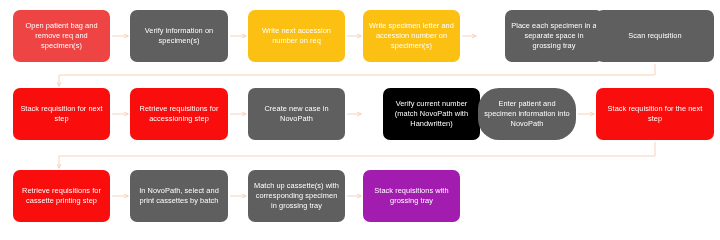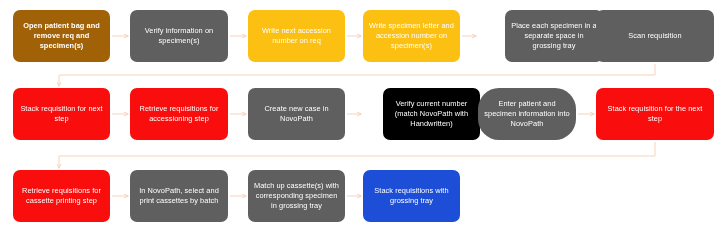--- a/index.html
+++ b/index.html
@@ -72,21 +72,21 @@
         <path d="M347,114 L361,114" fill="none" stroke="#f6d3bd" stroke-width="1" marker-end="url(#arrowhead)"></path>
         <path d="M462,114 L476,114" fill="none" stroke="#f6d3bd" stroke-width="1" marker-end="url(#arrowhead)"></path>
         <path d="M578,114 L594,114" fill="none" stroke="#f6d3bd" stroke-width="1" marker-end="url(#arrowhead)"></path>
         <path d="M655,142 L655,156 L59,156 L59,168" fill="none" stroke="#f6d3bd" stroke-width="1" marker-end="url(#arrowhead)"></path>
         <path d="M112,196 L128,196" fill="none" stroke="#f6d3bd" stroke-width="1" marker-end="url(#arrowhead)"></path>
         <path d="M230,196 L246,196" fill="none" stroke="#f6d3bd" stroke-width="1" marker-end="url(#arrowhead)"></path>
         <path d="M347,196 L361,196" fill="none" stroke="#f6d3bd" stroke-width="1" marker-end="url(#arrowhead)"></path>
       </g>
   </svg>
   <div id="node-layer">
-      <div class="node" style="left: 13px; top: 10px; width: 97px; height: 52px; background: #a16207; font-weight: bold;">
+      <div class="node" style="left: 13px; top: 10px; width: 97px; height: 52px; background: #ef4444;">
         <span>Open patient bag and remove req and specimen(s)</span>
       </div>
       <div class="node" style="left: 130px; top: 10px; width: 98px; height: 52px; background: rgb(95, 95, 95);">
         <span>Verify information on specimen(s)</span>
       </div>
       <div class="node" style="left: 248px; top: 10px; width: 97px; height: 52px; background: rgb(251, 192, 18);">
         <span>Write next accession number on req</span>
       </div>
       <div class="node" style="left: 363px; top: 10px; width: 97px; height: 52px; background: rgb(251, 192, 18);">
         <span>Write specimen letter and accession number on specimen(s)</span>
@@ -117,17 +117,17 @@
       </div>
       <div class="node" style="left: 13px; top: 170px; width: 97px; height: 52px; background: rgb(250, 13, 13);">
         <span>Retrieve requisitions for cassette printing step</span>
       </div>
       <div class="node" style="left: 130px; top: 170px; width: 98px; height: 52px; background: rgb(95, 95, 95);">
         <span>In NovoPath, select and print cassettes by batch</span>
       </div>
       <div class="node" style="left: 248px; top: 170px; width: 97px; height: 52px; background: rgb(95, 95, 95);">
         <span>Match up cassette(s) with corresponding specimen in grossing tray</span>
       </div>
-      <div class="node" style="left: 363px; top: 170px; width: 97px; height: 52px; background: #1d4ed8;">
+      <div class="node" style="left: 363px; top: 170px; width: 97px; height: 52px; background: #a21caf;">
         <span>Stack requisitions with grossing tray</span>
       </div>
     </div>
 </div>
 
 </body></html>

